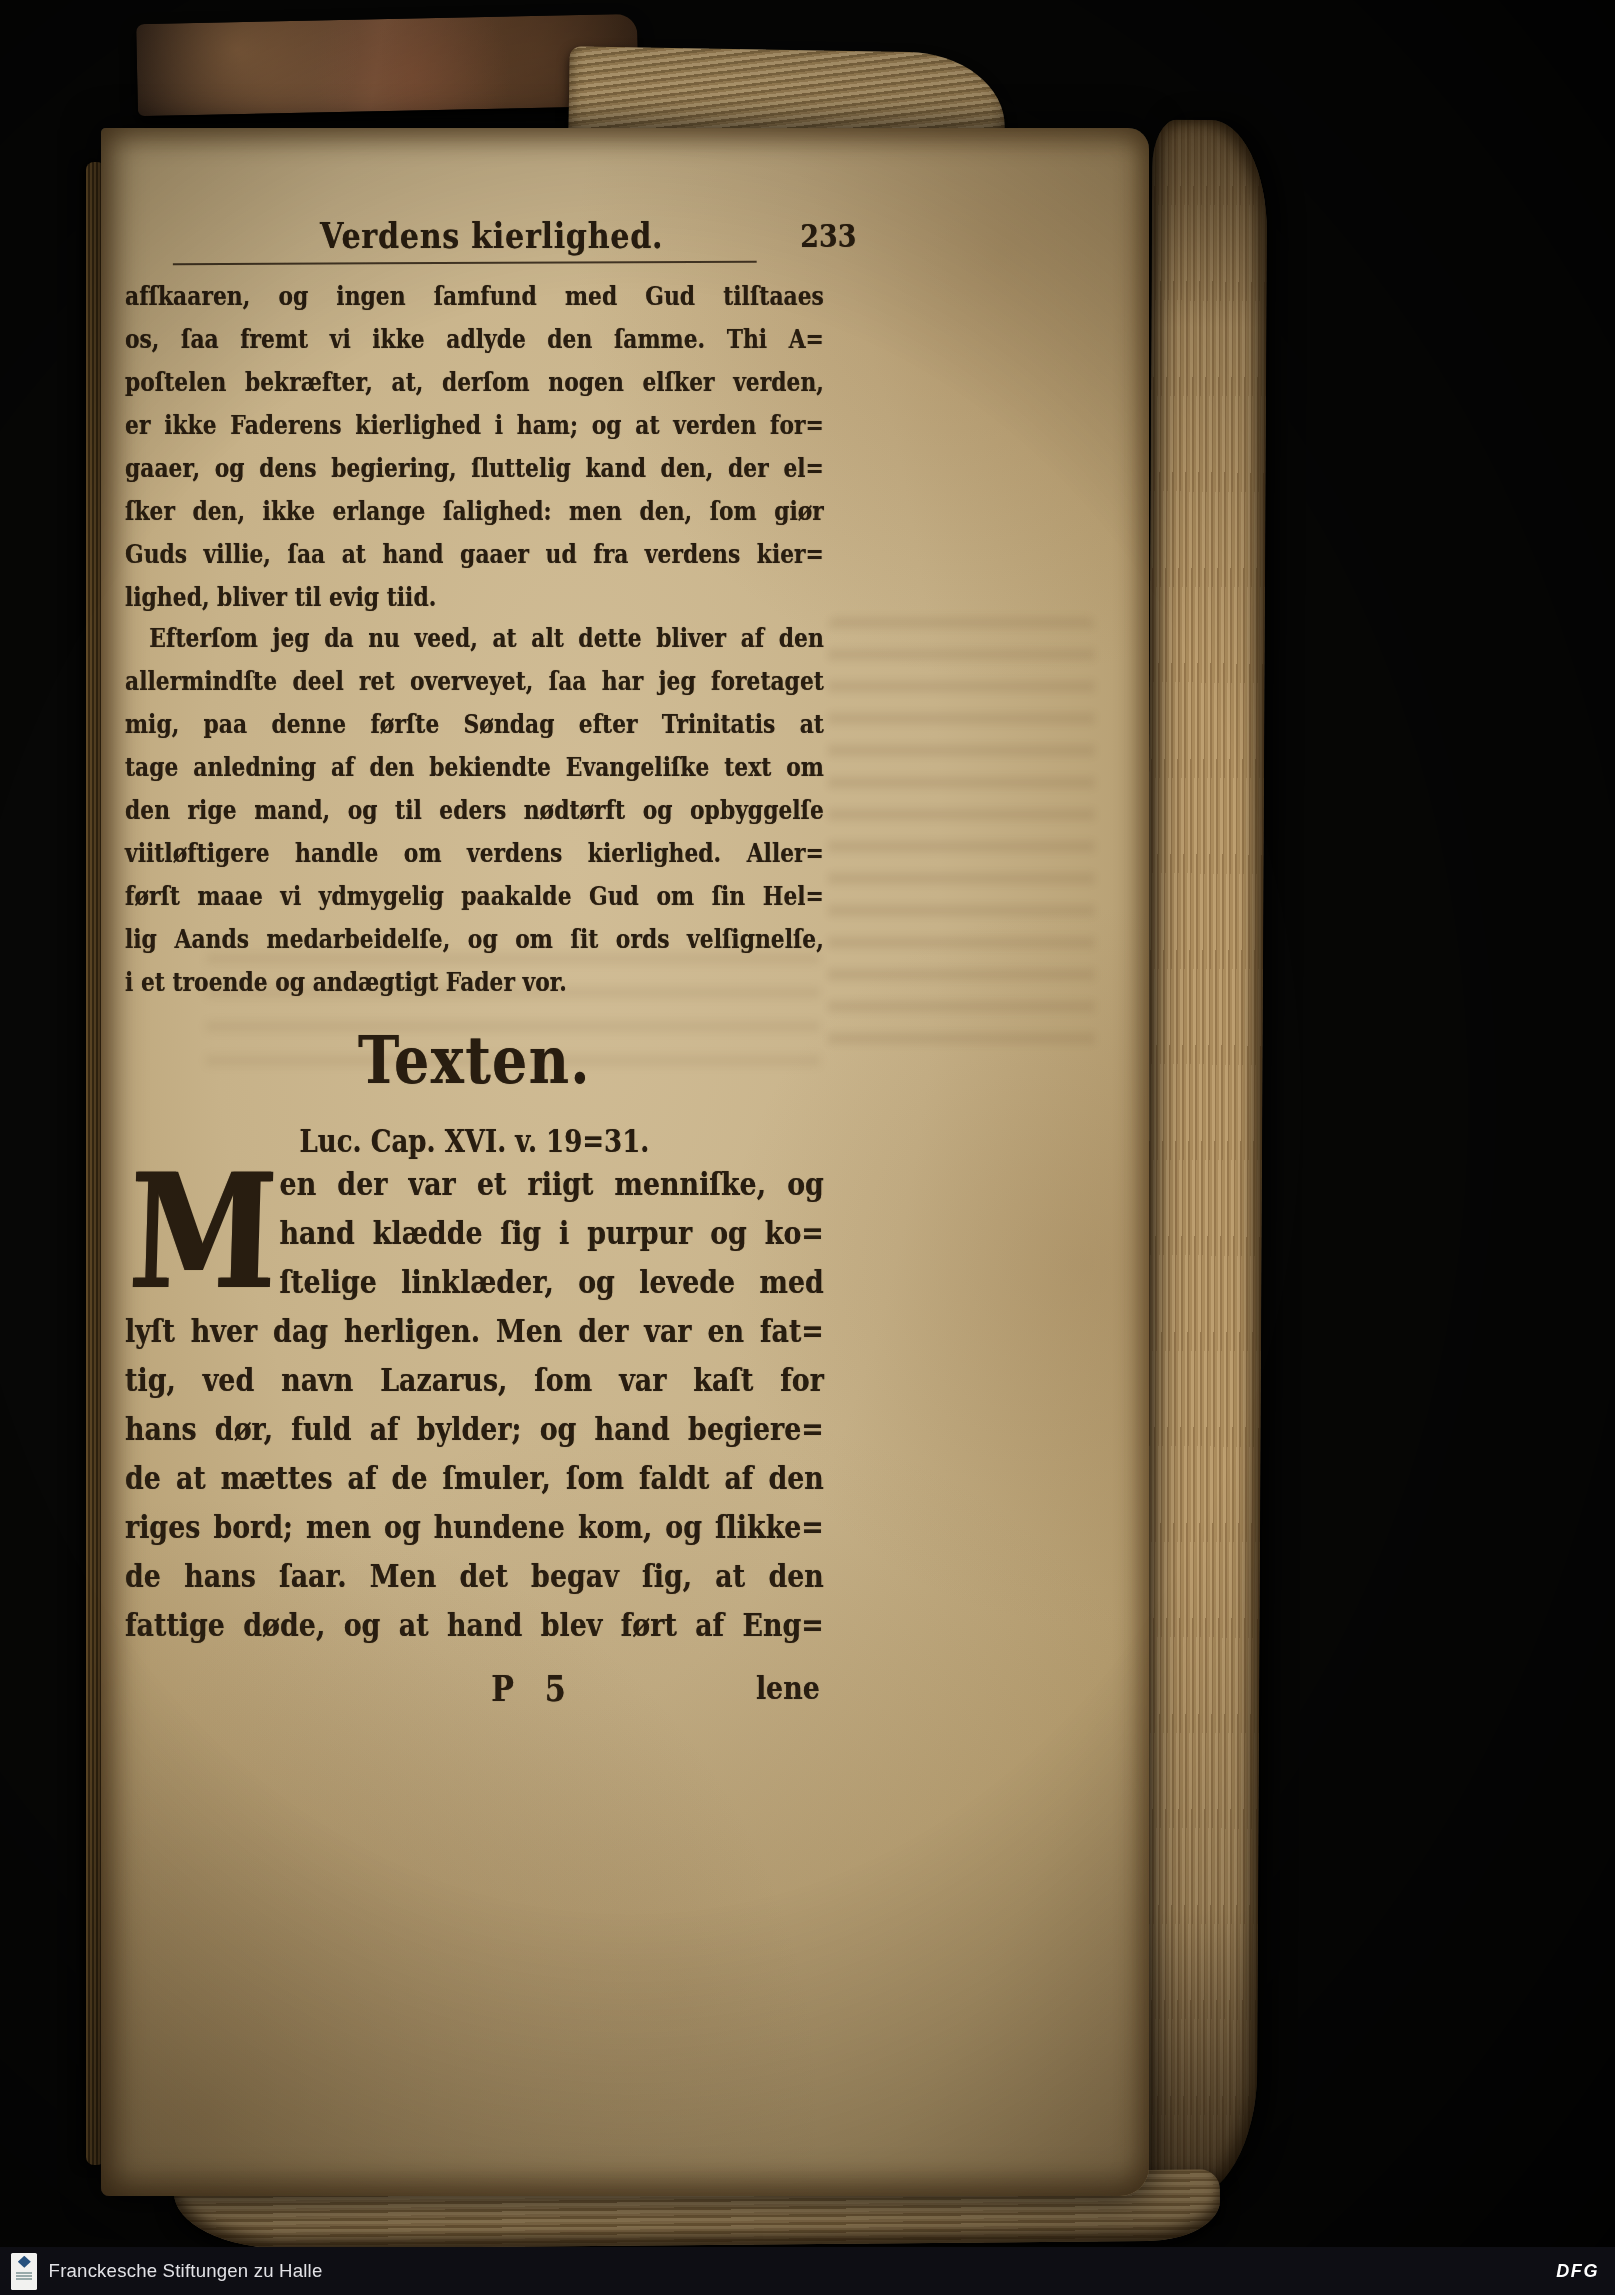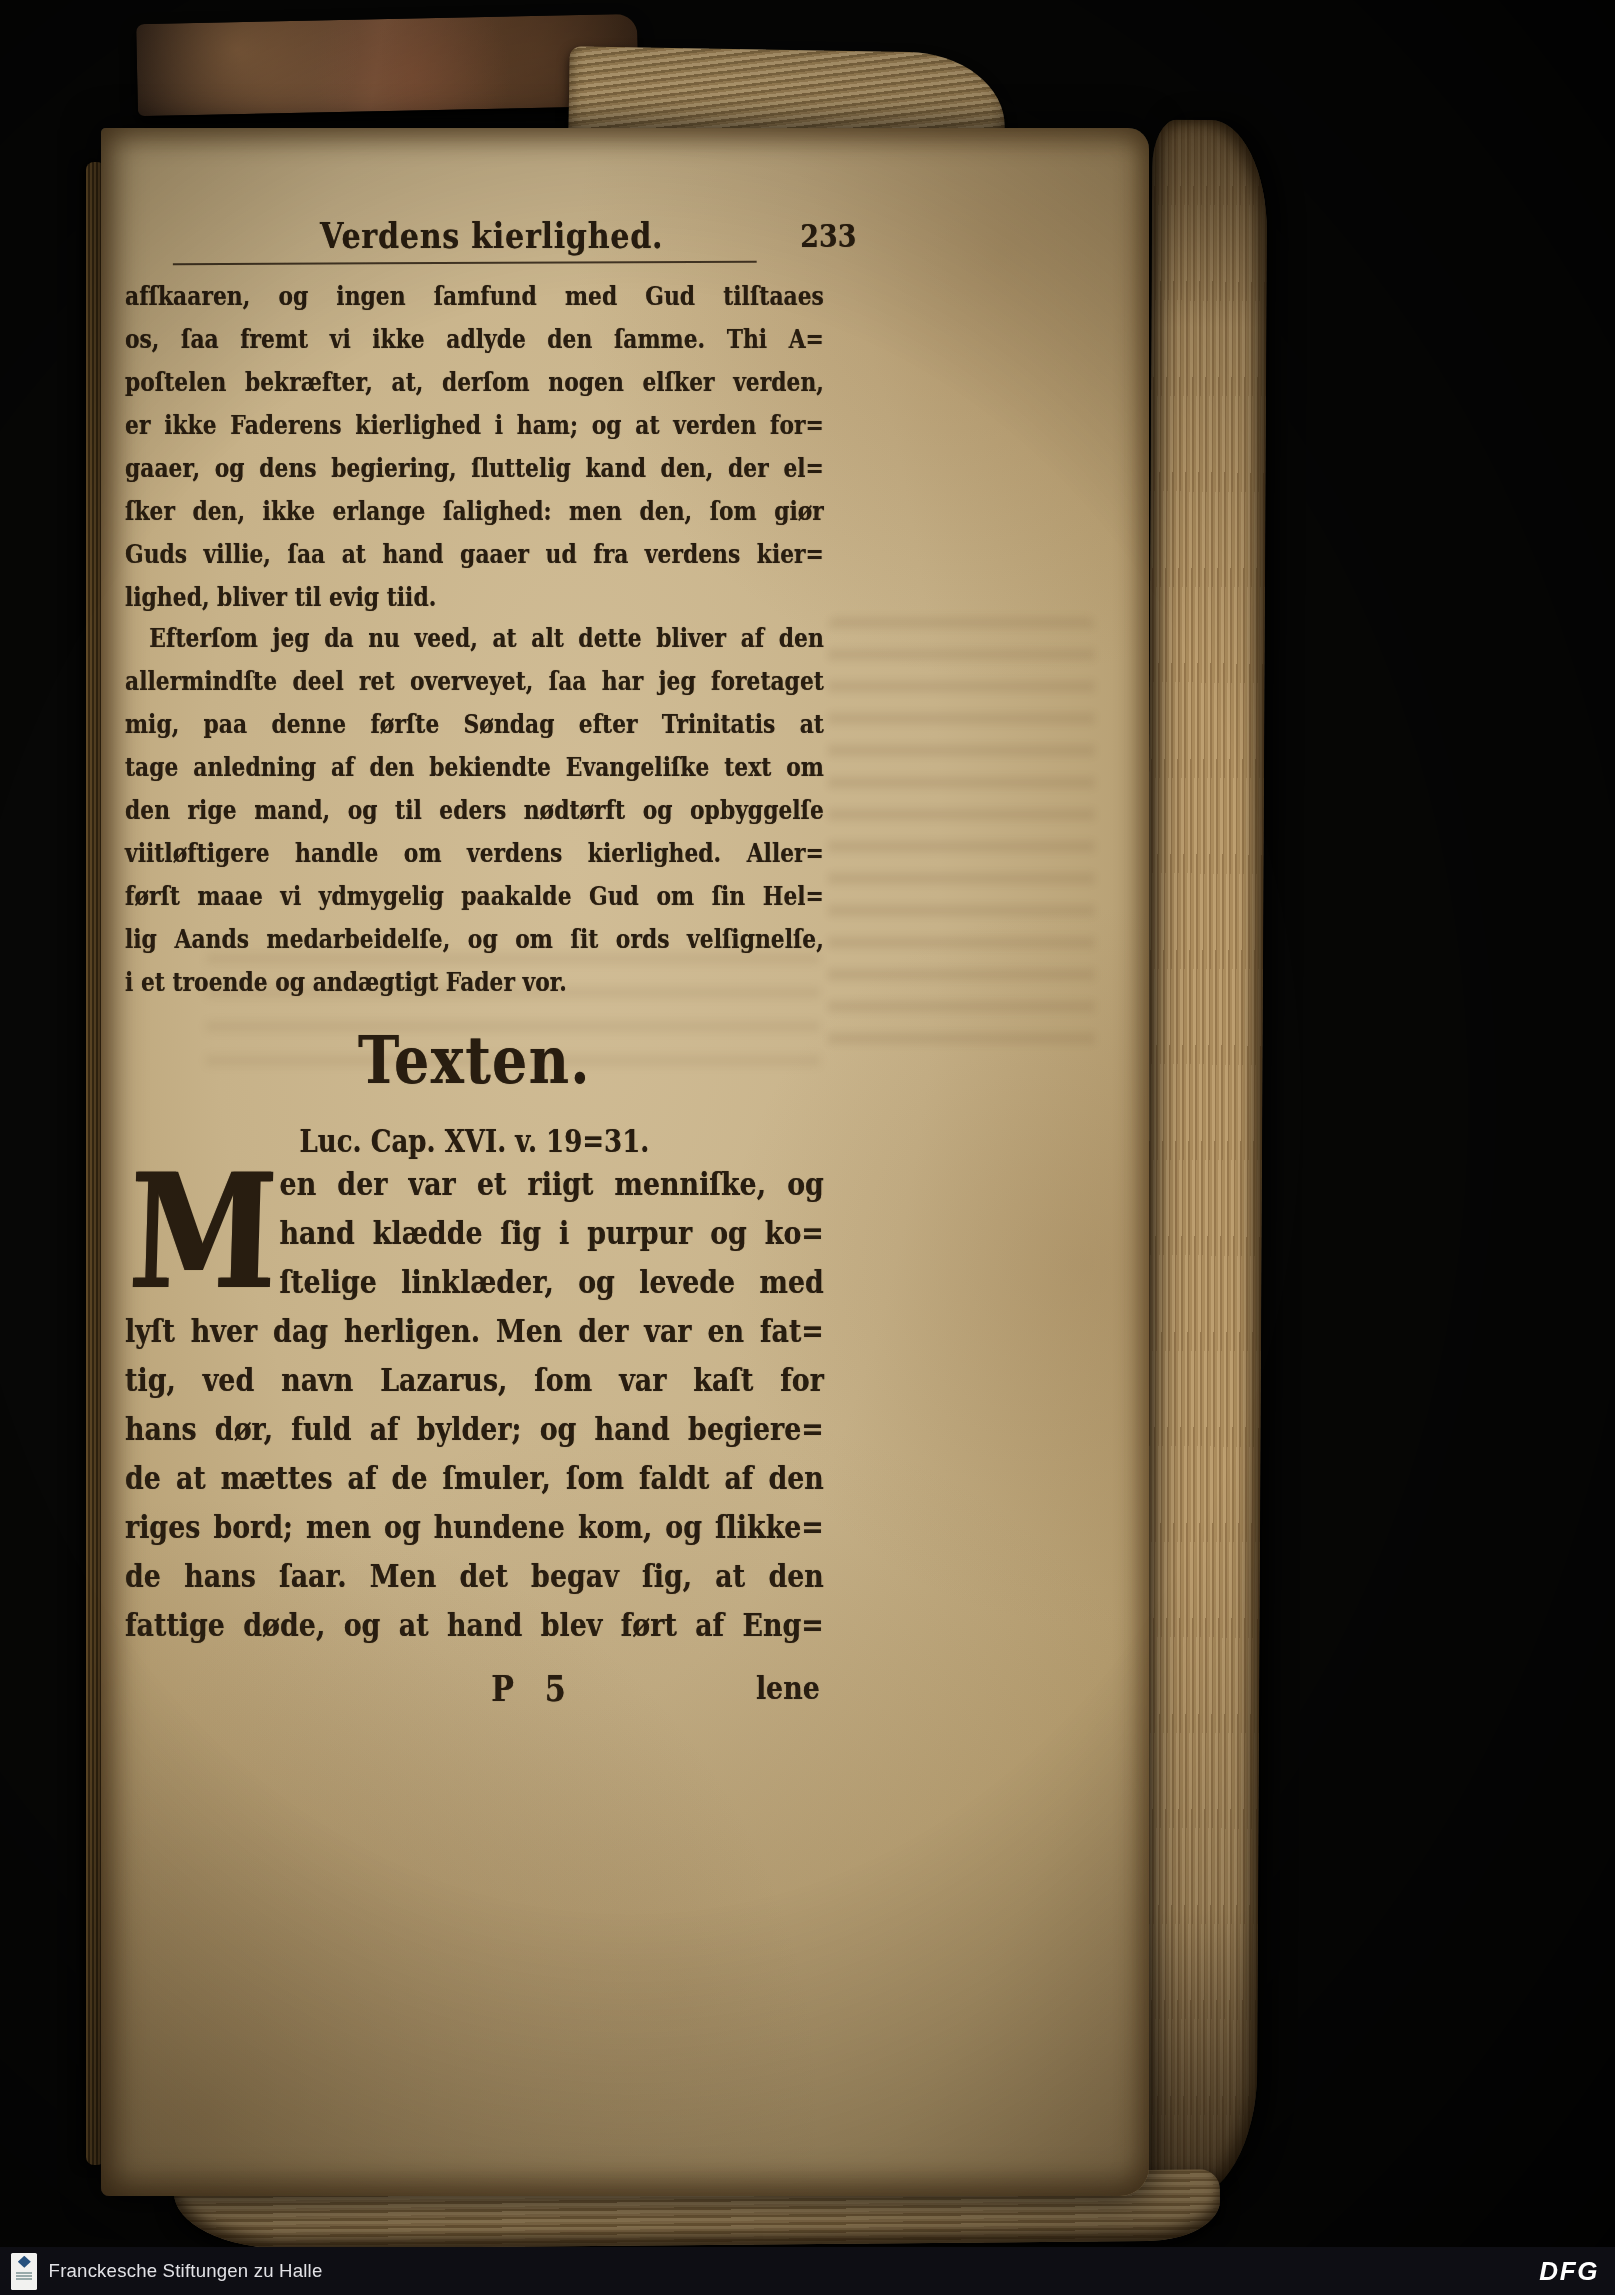--- a/index.html
+++ b/index.html
@@ -116,21 +116,21 @@
     font-family:"Liberation Sans", sans-serif;
     text-align:right;
   }
   .logo {
     width:26px; height:37px; margin-left:11.3px; background:#f2f2f0; border-radius:1.6px;
     display:flex; flex-direction:column; align-items:center; justify-content:flex-start; padding-top:3.2px; box-sizing:border-box;
   }
   .logo-glyph { width:13px; height:12px; background:#27517e; clip-path:polygon(50% 0,100% 50%,50% 100%,0 50%); }
   .logo-lines { width:16px; height:9.7px; margin-top:2.4px; background:repeating-linear-gradient(0deg,#9aa 0 1.6px,transparent 1.6px 3.2px); }
   .institution { margin-left:11.3px; color:#e2e2e6; font-size:18.6px; letter-spacing:0.2px; }
-  .dfg { margin-left:auto; margin-right:16px; color:#fff; font-size:26px; font-weight:700; font-style:italic; letter-spacing:1.6px; }
+  .dfg { margin-left:auto; margin-right:16px; color:#fff; font-size:18px; font-weight:700; font-style:italic; letter-spacing:1.6px; }
 </style>
 </head>
 <body>
 
 <div class="stage">
 
   <div class="binding-top"></div>
   <div class="fan-top"></div>
   <div class="fore-edge"></div>
   <div class="tail-edge"></div>

